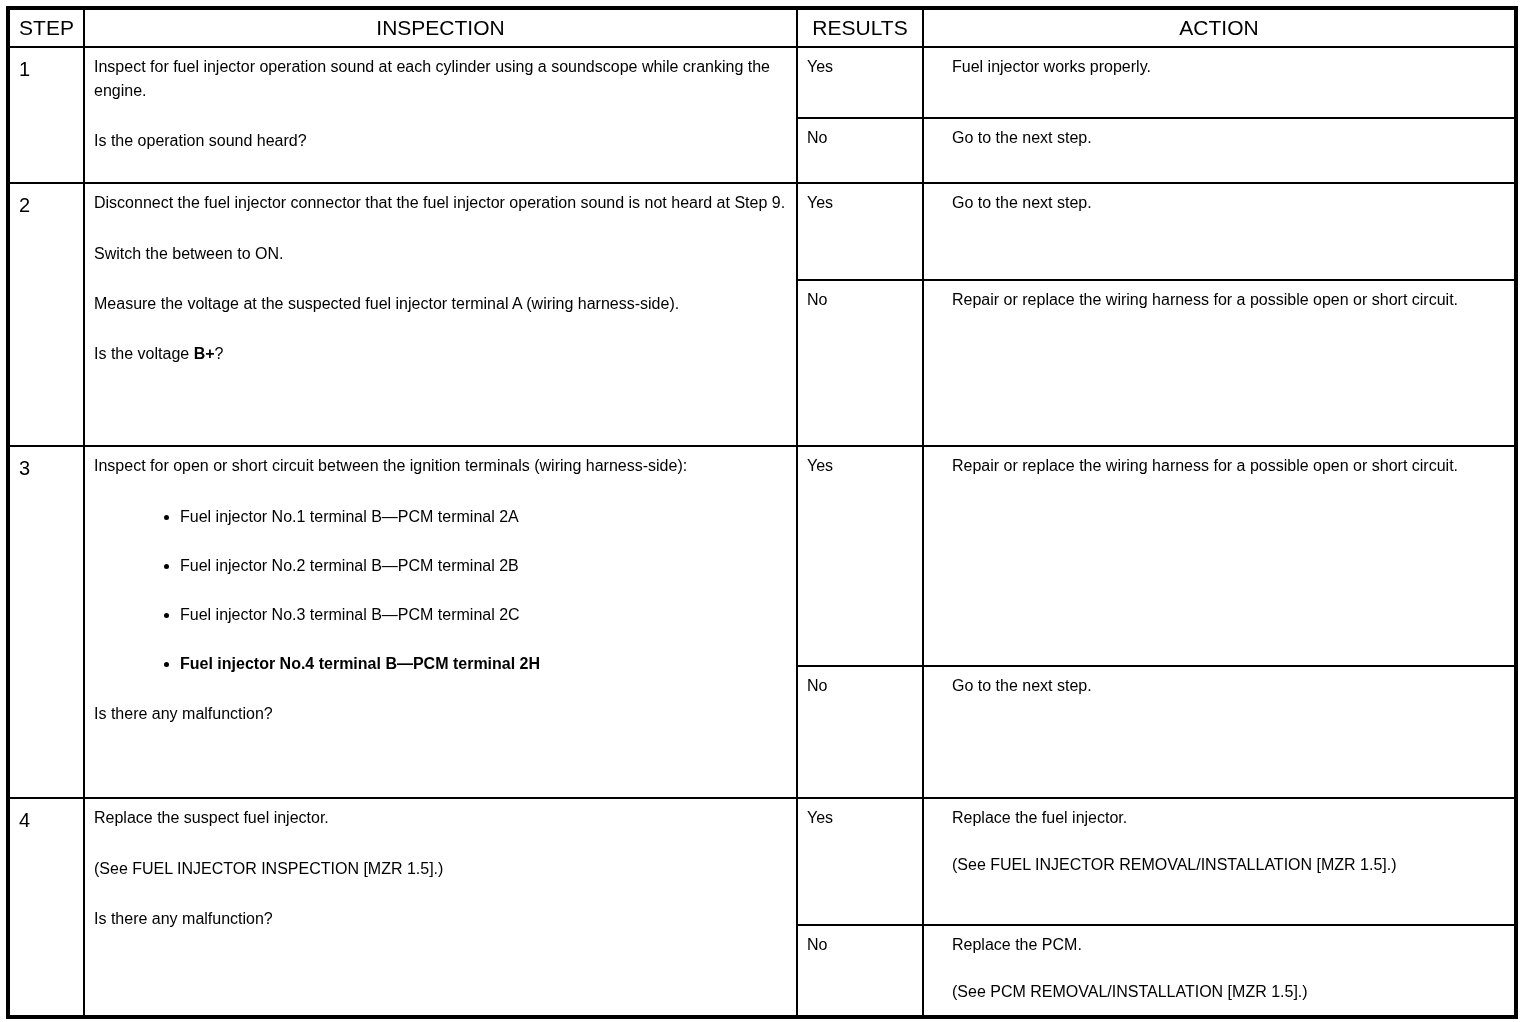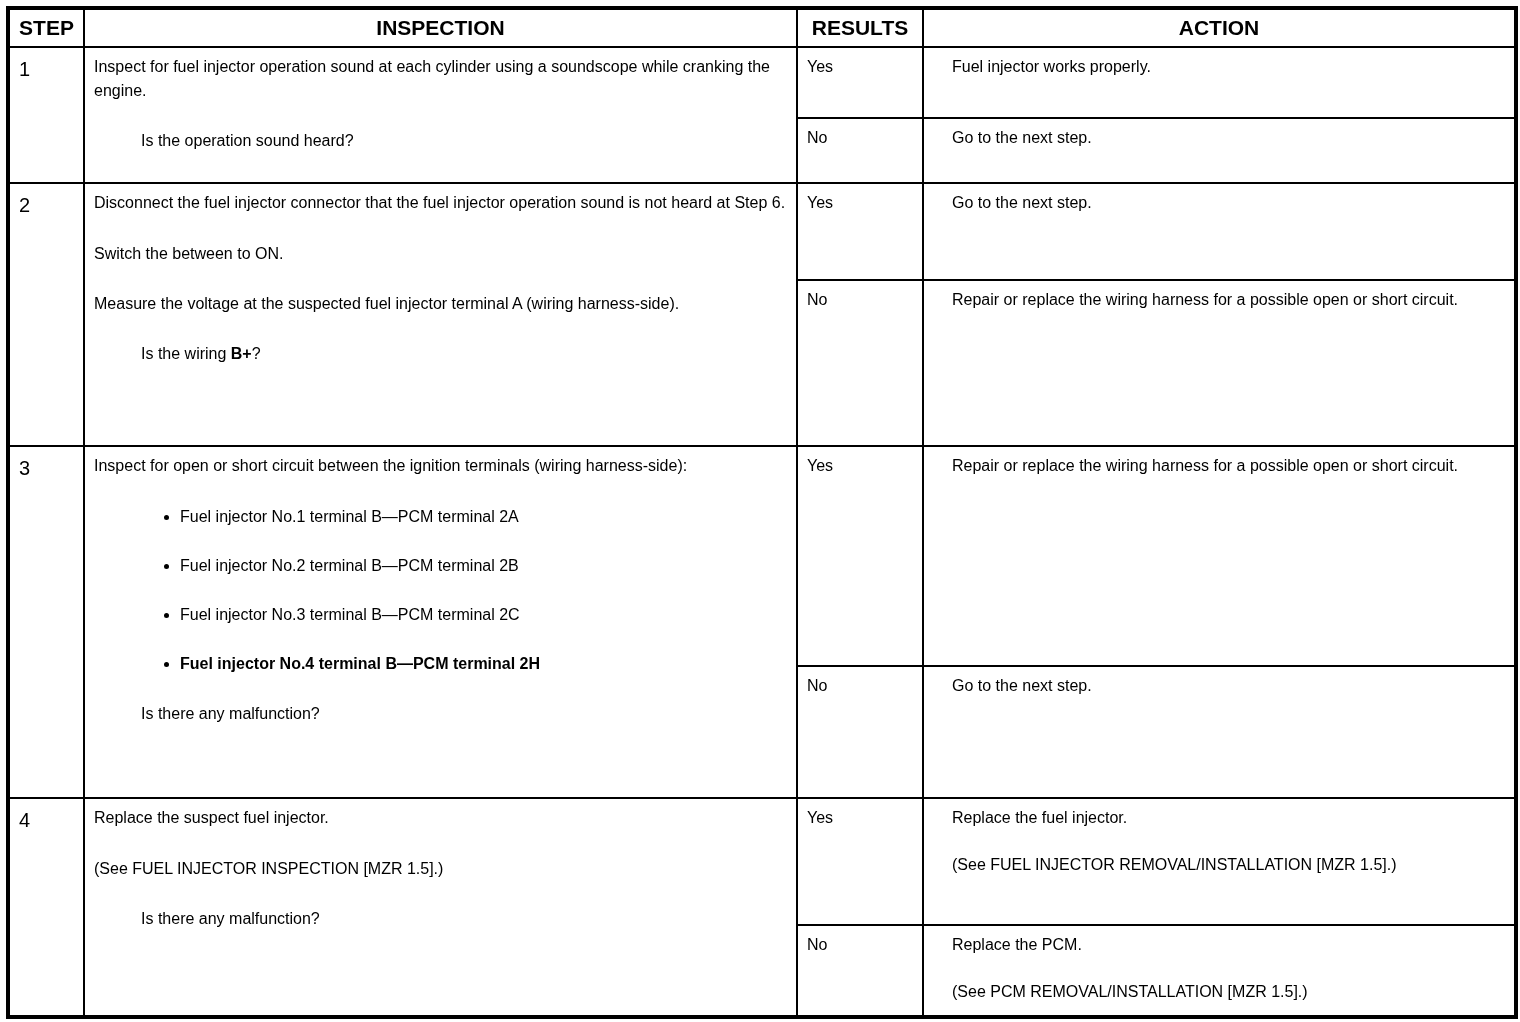--- a/index.html
+++ b/index.html
@@ -23,34 +23,34 @@
   th, td {
     border: 2px solid #000;
     vertical-align: top;
     padding: 7px 9px;
     font-size: 16px;
     line-height: 1.45;
     overflow: hidden;
   }
   th {
     font-size: 21px;
-    font-weight: bold;
+    font-weight: normal;
     text-align: center;
     vertical-align: middle;
     padding: 3px 4px;
   }
   tr.hdr      { height: 36px; }
   tr.r1a { height: 71px; }  tr.r1b { height: 65px; }
   tr.r2a { height: 97px; }  tr.r2b { height: 166px; }
   tr.r3a { height: 220px; } tr.r3b { height: 132px; }
   tr.r4a { height: 127px; } tr.r4b { height: 92px; }
   td.step   { font-size: 20px; }
   td.action { white-space: pre-line; padding-left: 28px; }
   .para { margin: 0 0 27px 0; }
-  .para:last-child { margin-bottom: 0; margin-left: 47px; }
+  .para:last-child { margin-bottom: 0; }
   ul.bullets {
     list-style: disc;
     margin: 27px 0 27px 0;
     padding-left: 86px;
   }
   ul.bullets li { margin: 0 0 26px 0; }
   ul.bullets li:last-child { margin-bottom: 0; font-weight: bold; }
   b { font-weight: bold; }
 </style>
 </head>
@@ -84,24 +84,24 @@
         <td class="action">Fuel injector works properly.</td>
       </tr>
       <tr class="r1b">
         <td class="result">No</td>
         <td class="action">Go to the next step.</td>
       </tr>
 
       <tr class="r2a">
         <td class="step" rowspan="2">2</td>
         <td class="inspection" rowspan="2">
-          <p class="para">Disconnect the fuel injector connector that the fuel injector operation sound is not heard at Step 6.</p>
+          <p class="para">Disconnect the fuel injector connector that the fuel injector operation sound is not heard at Step 9.</p>
           <p class="para">Switch the between to ON.</p>
           <p class="para">Measure the voltage at the suspected fuel injector terminal A (wiring harness-side).</p>
-          <p class="para"><span>Is the wiring </span><b>B+</b><span>?</span></p>
+          <p class="para"><span>Is the voltage </span><b>B+</b><span>?</span></p>
         </td>
         <td class="result">Yes</td>
         <td class="action">Go to the next step.</td>
       </tr>
       <tr class="r2b">
         <td class="result">No</td>
         <td class="action">Repair or replace the wiring harness for a possible open or short circuit.</td>
       </tr>
 
       <tr class="r3a">

